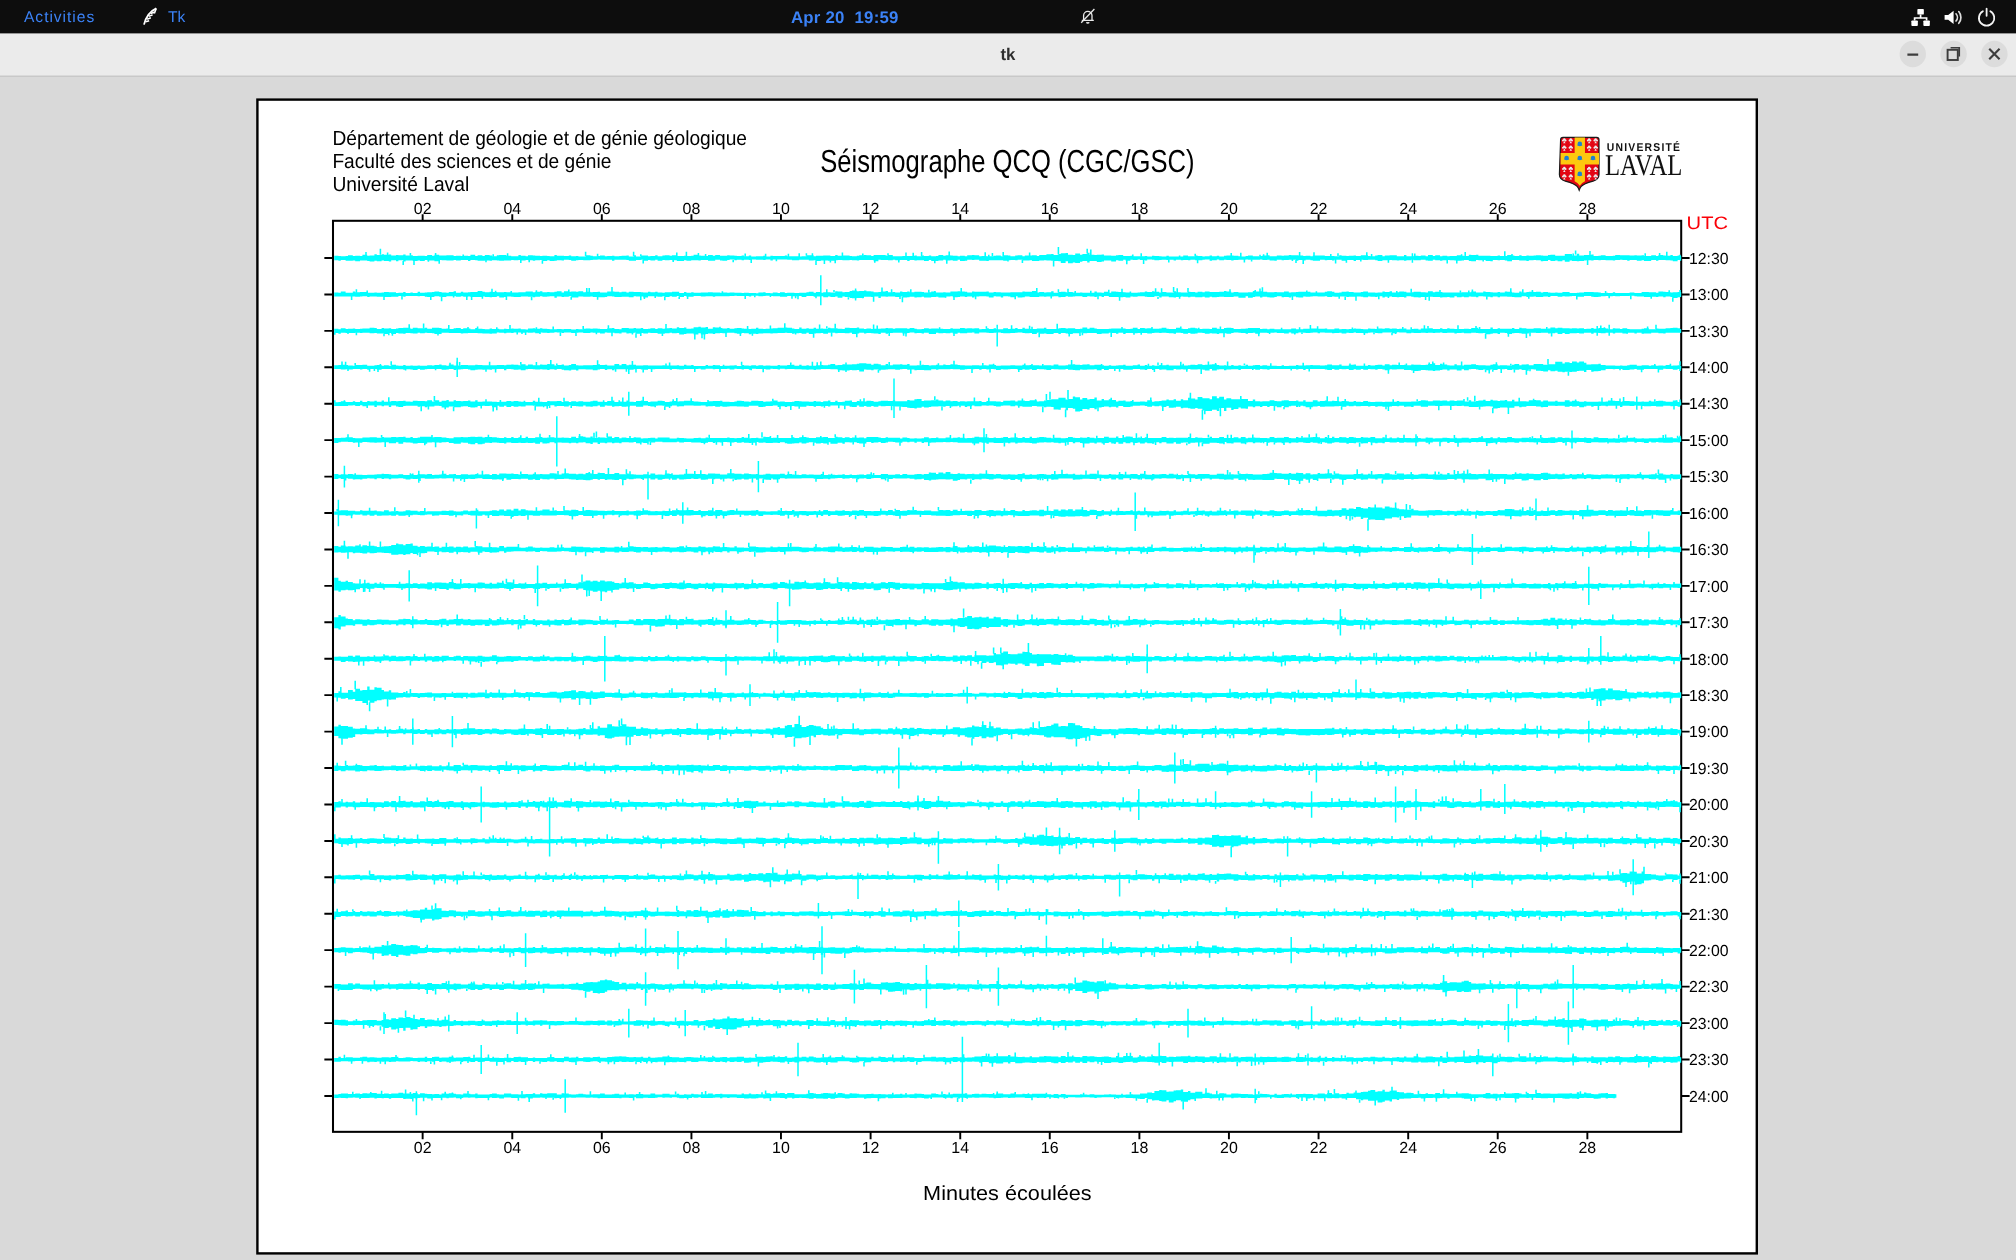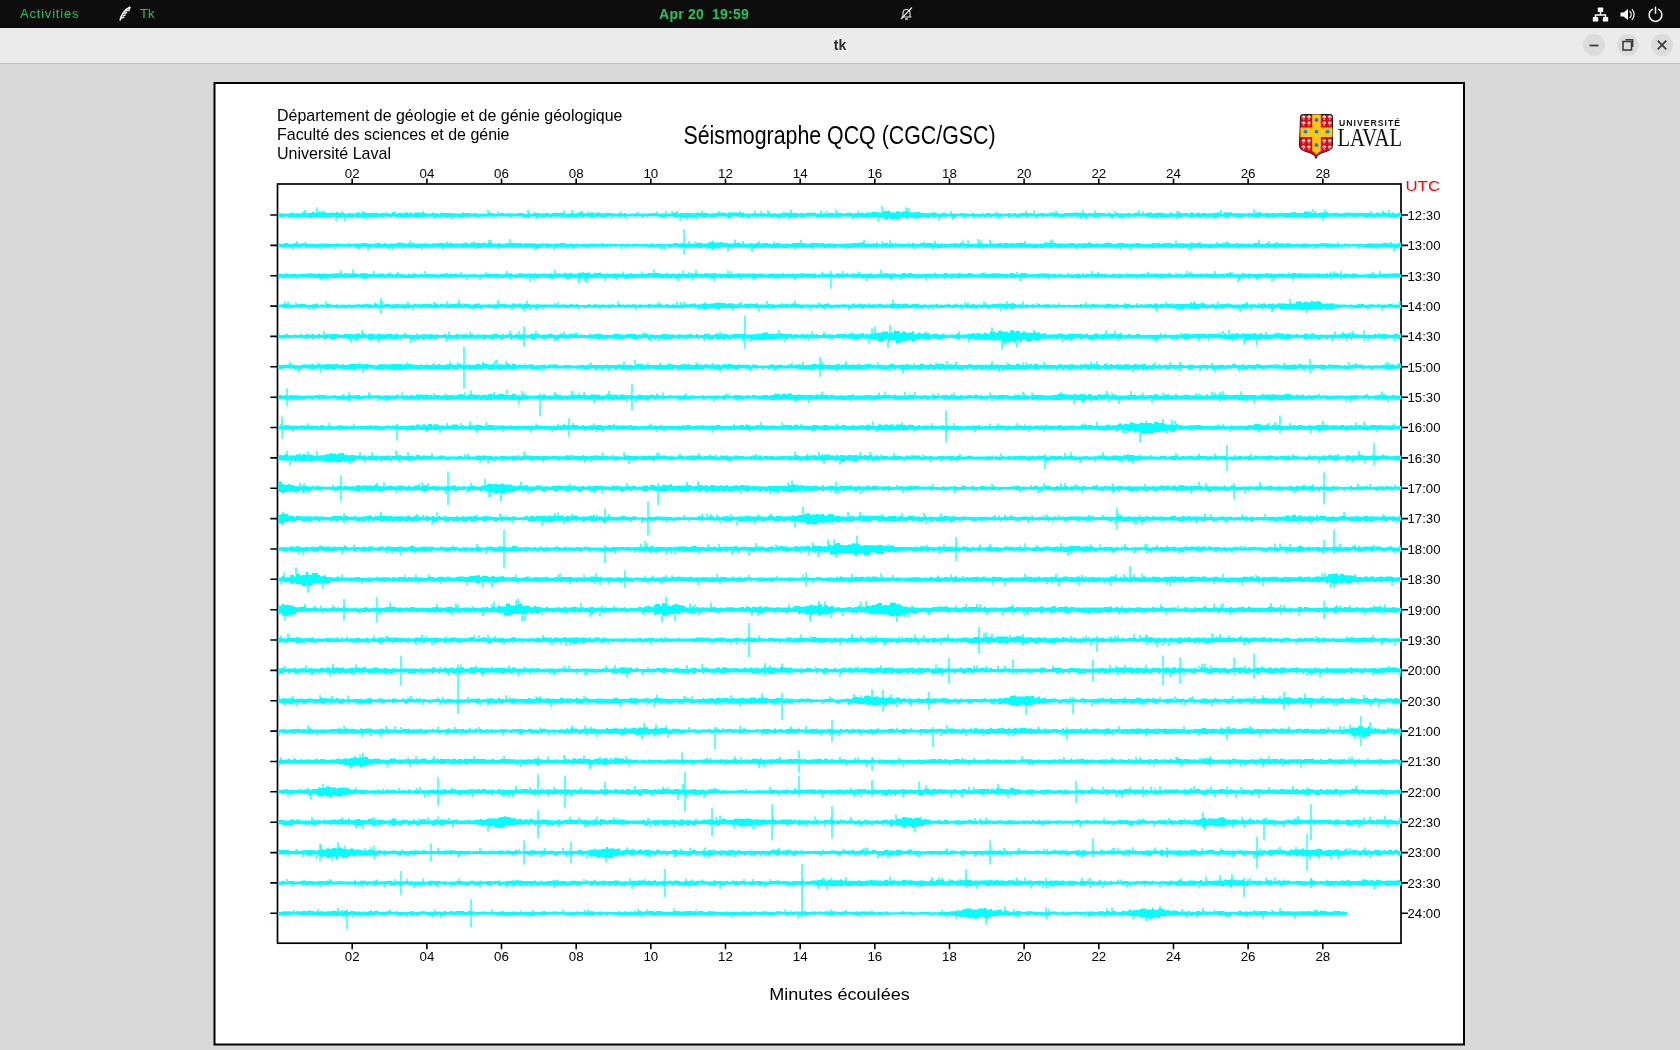--- a/index.html
+++ b/index.html
@@ -1,15 +1,15 @@
 <!DOCTYPE html>
 <html><head><meta charset="utf-8"><title>tk</title><style>
 *{margin:0;padding:0;box-sizing:border-box}
 html,body{width:1680px;height:1050px;overflow:hidden;background:#d9d9d9;font-family:"Liberation Sans",sans-serif}
-#topbar{position:absolute;left:0;top:0;width:1680px;height:28px;background:#0d0d0d;color:#22c55e;font-size:13px;z-index:5}
+#topbar{position:absolute;left:0;top:0;width:1680px;height:28px;background:#0d0d0d;color:#3b82f6;font-size:13px;z-index:5}
 #topbar .act{position:absolute;left:20px;top:0;line-height:28px;letter-spacing:0.8px}
 #topbar .tkicon{position:absolute;left:116px;top:5px}
 #topbar .tklab{position:absolute;left:140px;top:0;line-height:28px}
 #topbar .clock{position:absolute;left:0;top:0;width:1408px;text-align:center;line-height:28px;font-weight:600;white-space:pre;font-size:14px;letter-spacing:0.2px}
 #topbar .bell{position:absolute;left:898px;top:5px}
 #topbar .net{position:absolute;left:1592px;top:6px}
 #topbar .vol{position:absolute;left:1619px;top:6px}
 #topbar .pow{position:absolute;left:1647px;top:6px}
 #titlebar{position:absolute;left:0;top:28px;width:1680px;height:36px;background:#ebebeb;border-bottom:1px solid #c0c0c0;z-index:5}
 #titlebar .t{position:absolute;left:0;top:0;width:1680px;text-align:center;line-height:35px;font-weight:bold;font-size:14px;color:#2e2e2e}

